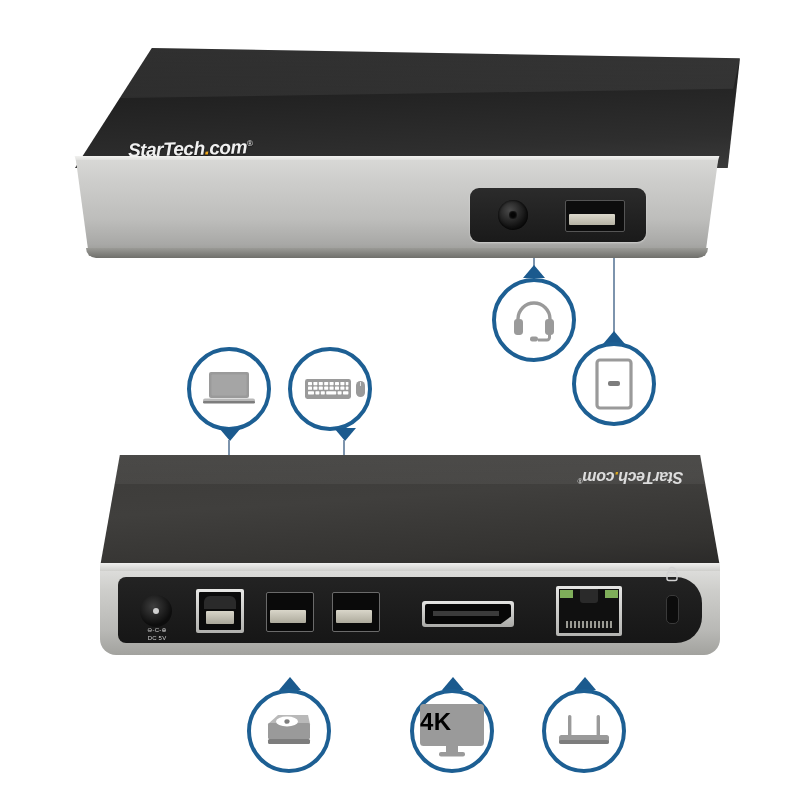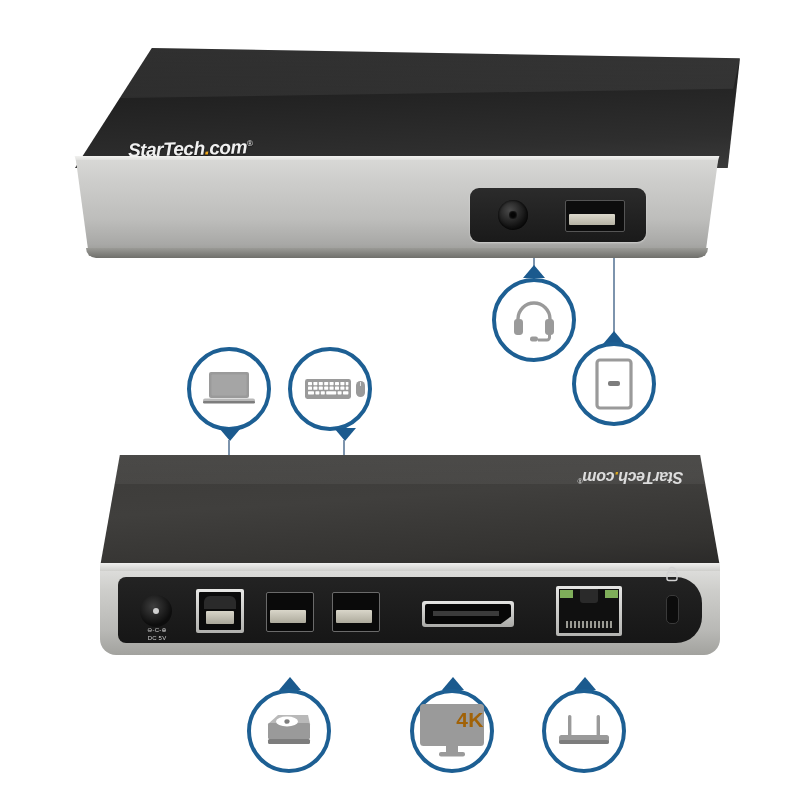--- a/index.html
+++ b/index.html
@@ -374,22 +374,22 @@
   </div>
 
   <div class="pointer up" style="left:442px;top:677px;"></div>
   <div class="callout" style="left:410px;top:689px;width:84px;height:84px;">
     <div style="position:relative;width:64px;height:54px;">
       <svg width="64" height="54" viewBox="0 0 64 54">
         <rect x="0" y="0" width="64" height="42" rx="3.5" class="g"></rect>
         <rect x="26" y="42" width="12" height="7" class="g"></rect>
         <rect x="19" y="48" width="26" height="4.5" rx="2" class="g"></rect>
       </svg>
-      <span style="position:absolute;left:0;top:4px;width:64px;text-align:right;
-                   font-size:21px;font-weight:bold;color:#a16207;letter-spacing:.5px;">4K</span>
+      <span style="position:absolute;left:0;top:4px;width:64px;text-align:left;
+                   font-size:24px;font-weight:bold;color:#000000;letter-spacing:.5px;">4K</span>
     </div>
   </div>
 
   <div class="pointer up" style="left:574px;top:677px;"></div>
   <div class="callout" style="left:542px;top:689px;width:84px;height:84px;">
     <svg width="52" height="36" viewBox="0 0 52 36">
       <rect x="10" y="2" width="3.4" height="21" rx="1.5" class="g"></rect>
       <rect x="38.6" y="2" width="3.4" height="21" rx="1.5" class="g"></rect>
       <rect x="1" y="22" width="50" height="9" rx="2.5" class="g"></rect>
       <rect x="1" y="27" width="50" height="4" rx="2" class="g-d"></rect>

